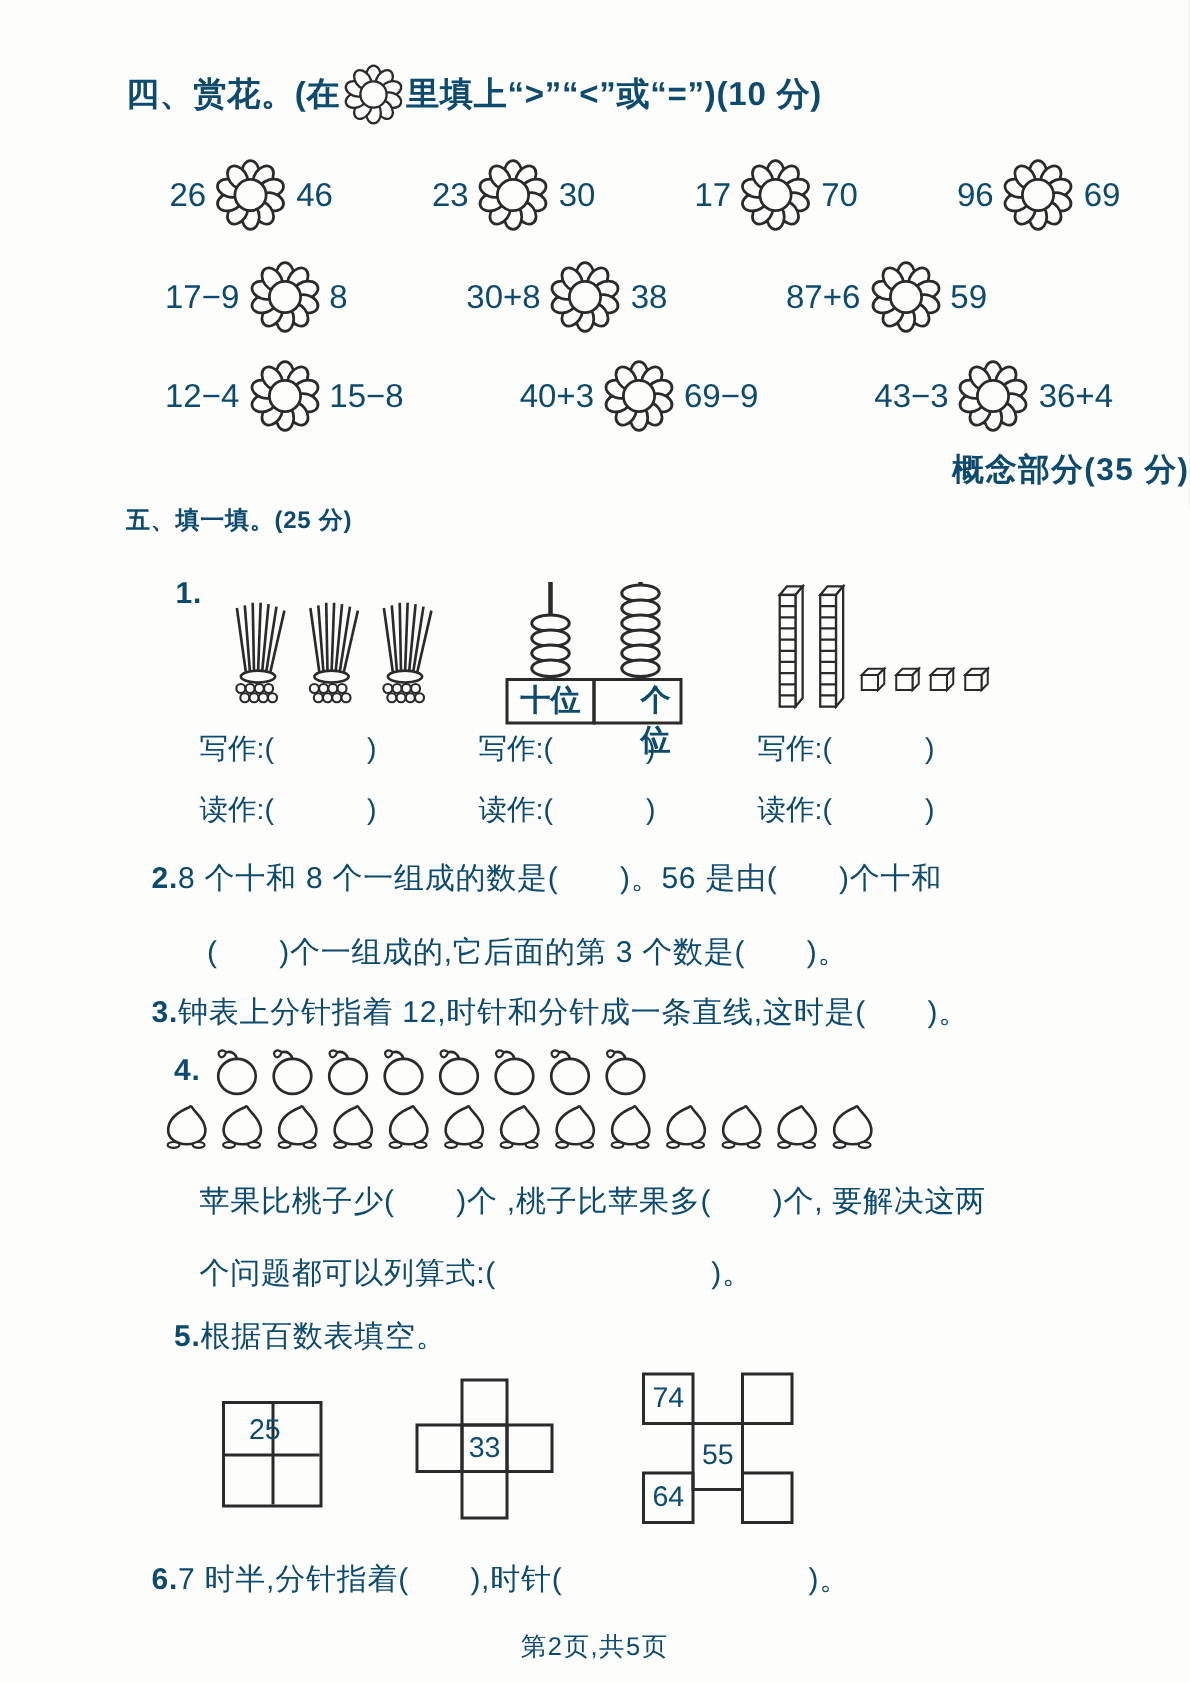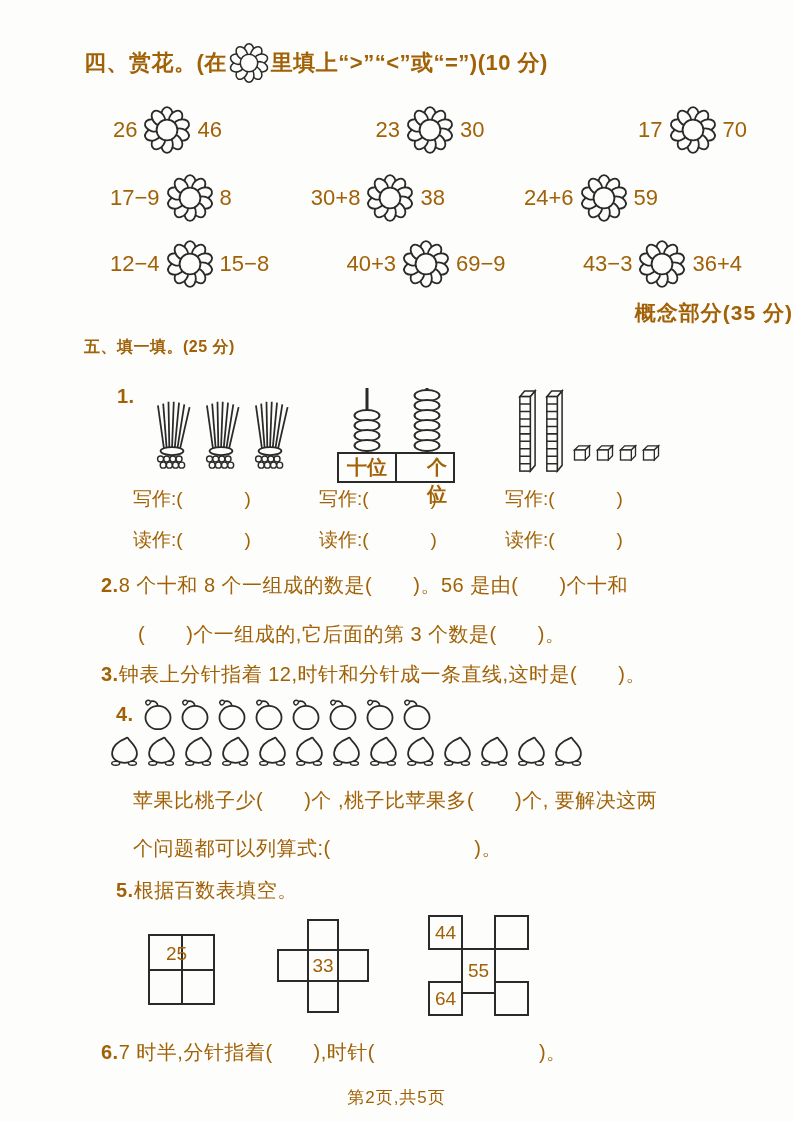--- a/index.html
+++ b/index.html
@@ -1,19 +1,19 @@
 <!DOCTYPE html>
 <html><head>
 <meta charset="utf-8">
 <style>
   * { margin:0; padding:0; box-sizing:border-box; }
   html,body { background:#e8e8e8; }
   .page {
     position:relative; width:793px; height:1122px; margin:0 auto;
-    background:#fdfdfc; color:#a16207; overflow:hidden;
+    background:#fdfdfc; color:#0c4a6e; overflow:hidden;
     font-family:"Liberation Sans","DejaVu Sans",sans-serif;
   }
   svg.defs { position:absolute; width:0; height:0; }
 
   
   .sec4-title { position:absolute; left:84px; top:42px; display:flex; align-items:center;
     font-size:22px; font-weight:bold; letter-spacing:0.5px; }
   .sec4-title .flower-sm { width:42px; height:42px; margin:0 1px; }
 
   
@@ -182,39 +182,46 @@
         </svg>
       <span>30</span>
     </div>
     <div class="cmp-item">
       <span>17</span>
       <svg class="flower">
           <use href="#sym-flower"></use>
         </svg>
       <span>70</span>
     </div>
+    <div class="cmp-item">
+      <span>96</span>
+      <svg class="flower">
+          <use href="#sym-flower"></use>
+        </svg>
+      <span>69</span>
+    </div>
   </div>
 
   <div class="cmp-row cmp-row2">
     <div class="cmp-item">
       <span>17−9</span>
       <svg class="flower">
           <use href="#sym-flower"></use>
         </svg>
       <span>8</span>
     </div>
     <div class="cmp-item">
       <span>30+8</span>
       <svg class="flower">
           <use href="#sym-flower"></use>
         </svg>
       <span>38</span>
     </div>
     <div class="cmp-item">
-      <span>24+6</span>
+      <span>87+6</span>
       <svg class="flower">
           <use href="#sym-flower"></use>
         </svg>
       <span>59</span>
     </div>
   </div>
 
   <div class="cmp-row cmp-row3">
     <div class="cmp-item">
       <span>12−4</span>
@@ -409,21 +416,21 @@
 
   <div class="grid-b">
     <div class="cell-abs" style="left:30px; top:0; width:32px; height:32px;"></div>
     <div class="cell-abs" style="left:0; top:30px; width:32px; height:33px;"></div>
     <div class="cell-abs" style="left:30px; top:30px; width:32px; height:33px;">33</div>
     <div class="cell-abs" style="left:60px; top:30px; width:32px; height:33px;"></div>
     <div class="cell-abs" style="left:30px; top:61px; width:32px; height:33px;"></div>
   </div>
 
   <div class="grid-c">
-    <div class="cell-abs" style="left:0; top:0; width:35px; height:35px;">44</div>
+    <div class="cell-abs" style="left:0; top:0; width:35px; height:35px;">74</div>
     <div class="cell-abs" style="left:66px; top:0; width:35px; height:35px;"></div>
     <div class="cell-abs" style="left:33px; top:33px; width:35px; height:46px;">55</div>
     <div class="cell-abs" style="left:0; top:66px; width:35px; height:35px;">64</div>
     <div class="cell-abs" style="left:66px; top:66px; width:35px; height:35px;"></div>
   </div>
 
   <div class="qline q6"><span class="q-num">6.</span><span>7 时半,分针指着(　　),时针(　　　　　　　　)。</span></div>
 
   <div class="footer">第2页,共5页</div>
 

